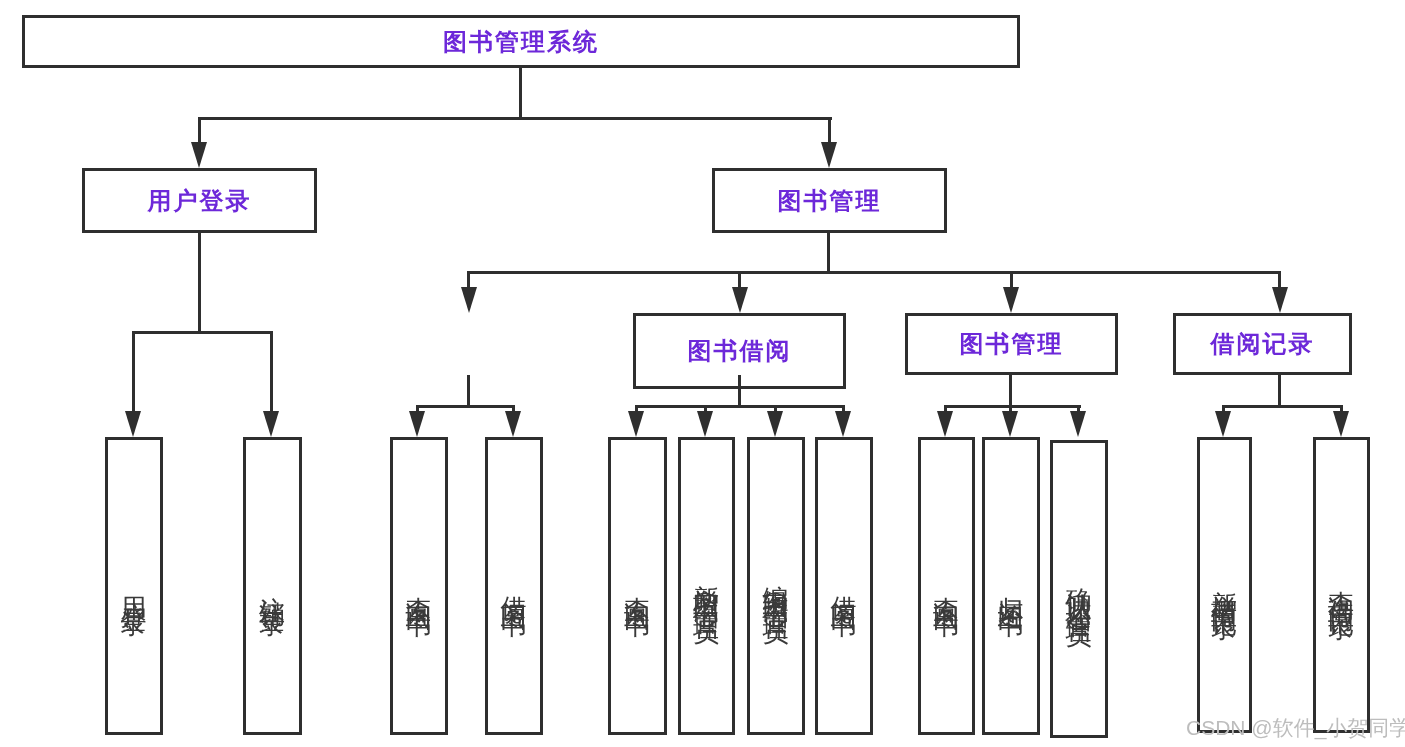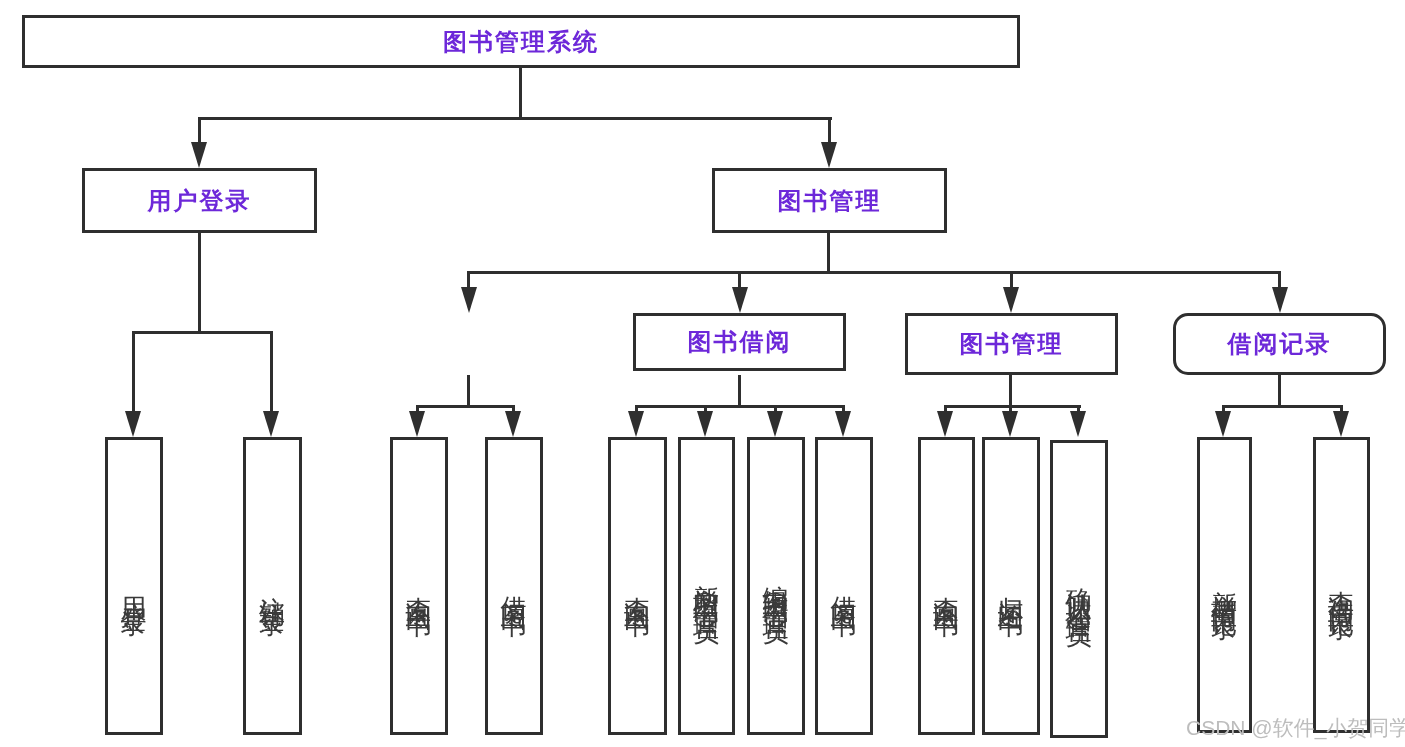--- a/index.html
+++ b/index.html
@@ -91,27 +91,27 @@
   <div class="line" style="left:467px; top:271px; width:813px; height:3px;"></div>
   <div class="line" style="left:467px; top:271px; width:3px; height:17px;"></div>
   <div class="line" style="left:738px; top:271px; width:3px; height:17px;"></div>
   <div class="line" style="left:1010px; top:271px; width:3px; height:17px;"></div>
   <div class="line" style="left:1278px; top:271px; width:3px; height:17px;"></div>
   <div class="arrow" style="left:461px; top:287px;"></div>
   <div class="arrow" style="left:732px; top:287px;"></div>
   <div class="arrow" style="left:1003px; top:287px;"></div>
   <div class="arrow" style="left:1272px; top:287px;"></div>
 
-  <div class="node" style="left:633px; top:313px; width:213px; height:58px;">
+  <div class="node" style="left:633px; top:313px; width:213px; height:76px;">
     <span class="hlabel">图书借阅</span>
   </div>
   <div class="node" style="left:905px; top:313px; width:213px; height:62px;">
     <span class="hlabel">图书管理</span>
   </div>
-  <div class="node" style="left:1173px; top:313px; width:213px; height:62px;border-radius:15px;">
+  <div class="node" style="left:1173px; top:313px; width:179px; height:62px;">
     <span class="hlabel">借阅记录</span>
   </div>
 
   <div class="line" style="left:467px; top:375px; width:3px; height:32px;"></div>
   <div class="line" style="left:416px; top:405px; width:99px; height:3px;"></div>
   <div class="line" style="left:416px; top:405px; width:3px; height:8px;"></div>
   <div class="line" style="left:512px; top:405px; width:3px; height:8px;"></div>
   <div class="arrow" style="left:409px; top:411px;"></div>
   <div class="arrow" style="left:505px; top:411px;"></div>
 

